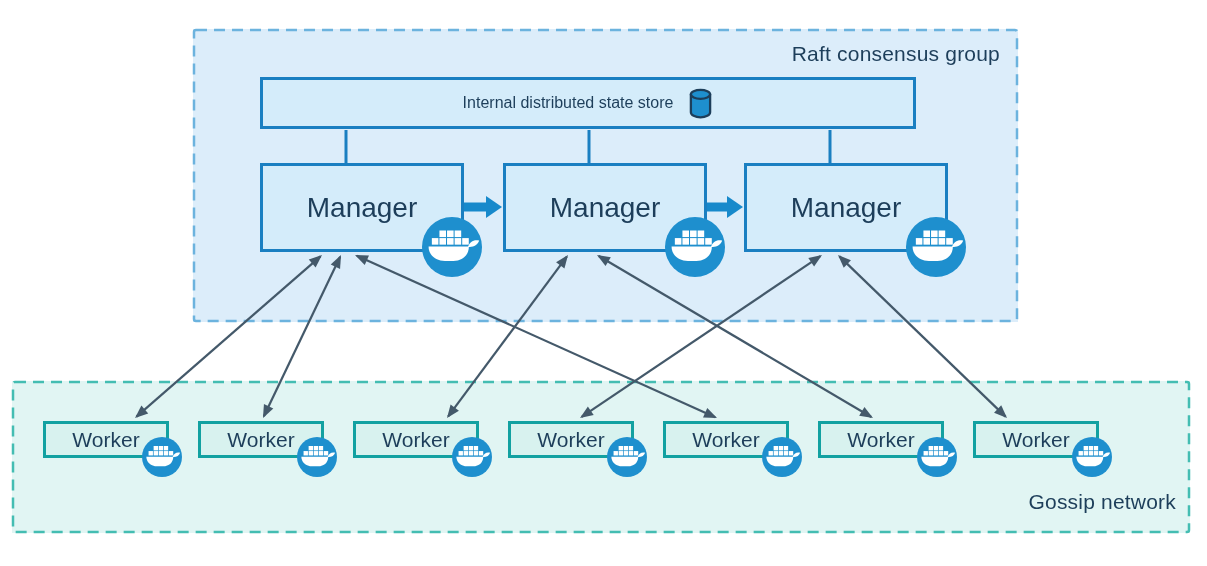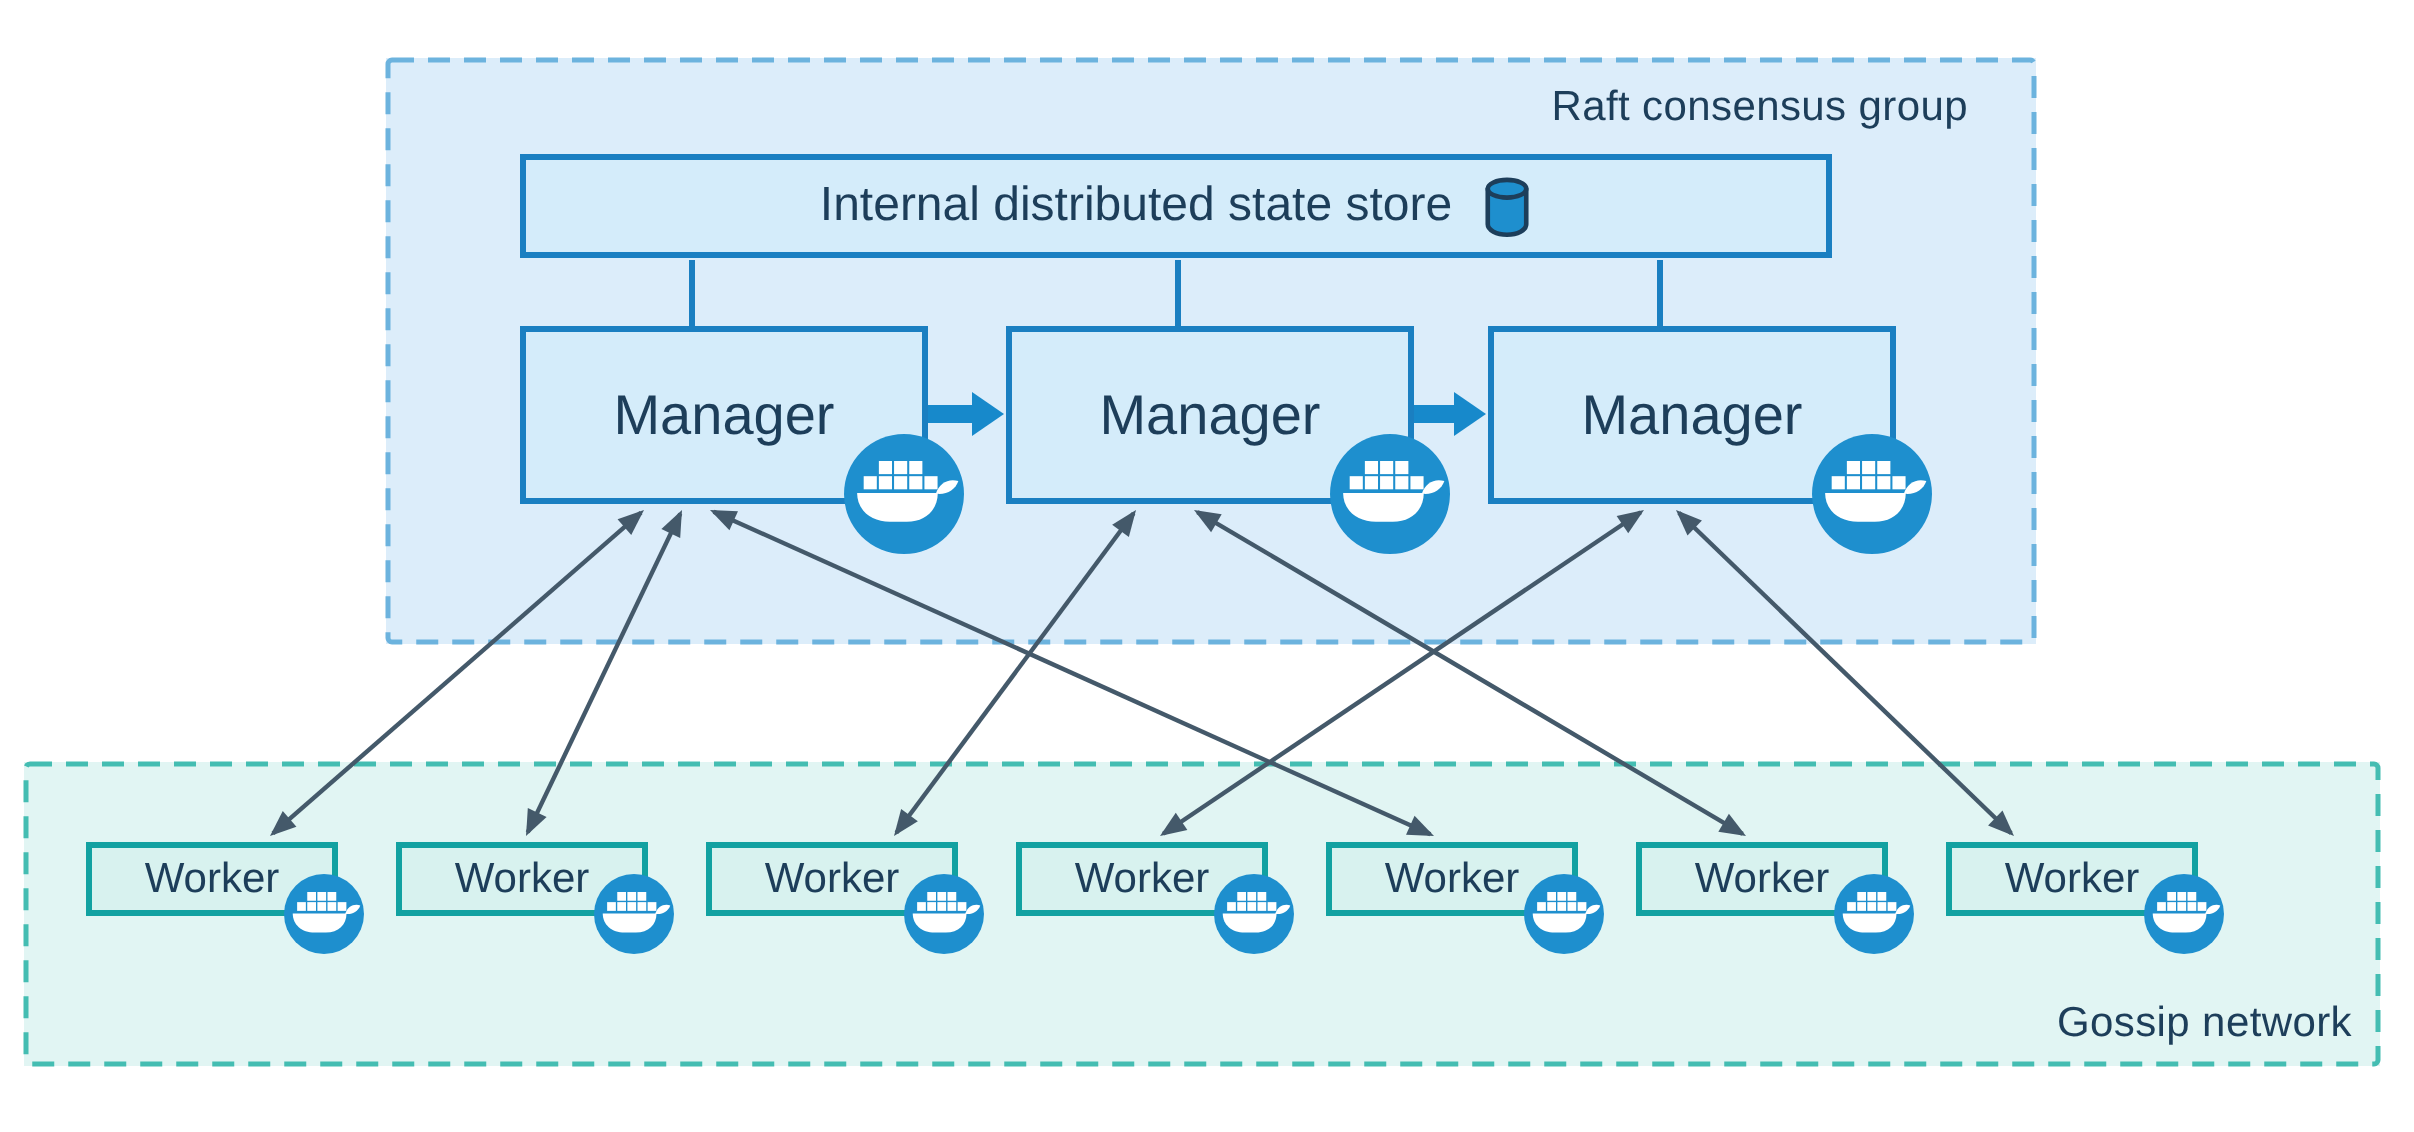--- a/index.html
+++ b/index.html
@@ -6,31 +6,31 @@
   .canvas{
     position:relative;width:1207px;height:566px;background:#ffffff;
     font-family:"Liberation Sans",sans-serif;overflow:hidden;
     color:var(--c-text,#1d3e5a);
   }
   
   .group{position:absolute;z-index:0;}
   .raft{left:193px;top:29px;width:825px;height:293px;background:var(--c-raft-fill,#dcedfa);}
   .gossip{left:12px;top:381px;width:1178px;height:152px;background:var(--c-gossip-fill,#e1f5f3);}
   .group-label{position:absolute;font-size:21px;letter-spacing:.2px;white-space:nowrap;}
-  .raft-label{top:13px;right:34px;}
-  .gossip-label{bottom:9px;right:14px;margin-left:12px;}
+  .raft-label{top:13px;right:18px;}
+  .gossip-label{bottom:19px;right:14px;margin-left:12px;}
   
   #edge-layer{position:absolute;left:0;top:0;z-index:1;pointer-events:none;}
   
   .node{
     position:absolute;z-index:2;box-sizing:border-box;
     display:flex;align-items:center;justify-content:center;
     background:var(--c-node-fill,#d4ecfa);border:3px solid var(--c-node-border,#1a7fc1);
   }
-  .store{left:260px;top:77px;width:656px;height:52px;font-size:24px;gap:15px;}
+  .store{left:260px;top:77px;width:656px;height:52px;font-size:16px;gap:15px;}
   .manager{top:163px;width:204px;height:89px;font-size:28px;}
   .worker{top:421px;width:126px;height:37px;font-size:21px;
     background:var(--c-worker-fill,#d8f2ef);border-color:var(--c-worker-border,#12a1a1);}
   .db-icon{width:25px;height:31px;flex:0 0 auto;}
   .badge{position:absolute;line-height:0;}
   .manager .badge{width:60px;height:60px;right:-21px;bottom:-28px;}
   .worker .badge{width:40px;height:40px;right:-16px;bottom:-22px;}
   .badge svg{width:100%;height:100%;}
 </style>
 </head>

